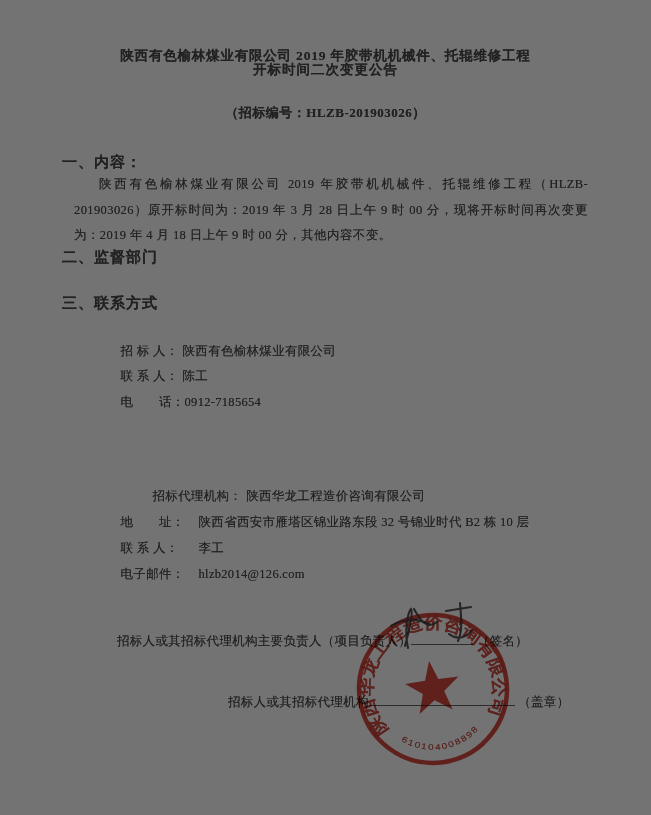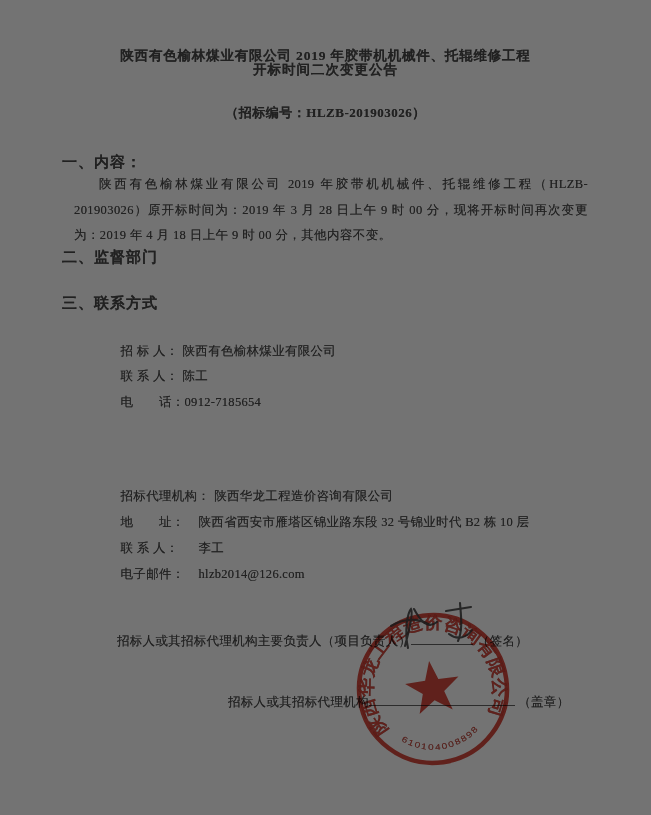--- a/index.html
+++ b/index.html
@@ -21,21 +21,21 @@
   .para{position:absolute;left:74px;width:514px;font-size:12.5px;line-height:25.6px;
         text-align:justify;text-indent:2em;letter-spacing:.4px;}
   .p1{top:172px;} .p2{top:268px;width:400px;}
   .rows{position:absolute;left:100px;font-size:12.5px;letter-spacing:.3px;}
   .rows-tenderer{top:313px;}
   .rows-agency{top:458px;}
   .row{height:25.7px;line-height:25.7px;white-space:pre;}
   .rows-agency .row{height:25.9px;line-height:25.9px;}
   .lbl{display:inline-block;min-width:62px;white-space:pre;}
   .rows-agency .lbl{min-width:74px;}
-  .rows-agency .row:first-child .lbl{min-width:0;}
+  .rows-agency .row:first-child .lbl{min-width:0;margin-left:32px;}
   .rows-agency .val{padding-left:4px;}
   .sig{position:absolute;font-size:12.5px;white-space:pre;letter-spacing:.3px;}
   .sig1{left:117px;top:631px;}
   .sig2{left:228px;top:692px;}
   .uline{display:inline-block;height:13px;border-bottom:1.3px solid #2c2c2c;}
   .uline-sign{width:62px;}
   .uline-stamp{width:146px;}
   .seal{position:absolute;left:352px;top:608px;width:162px;height:162px;
         transform:rotate(-8deg);mix-blend-mode:multiply;opacity:.92;z-index:6;}
   .scribble{position:absolute;left:378px;top:600px;width:105px;height:52px;z-index:7;}

